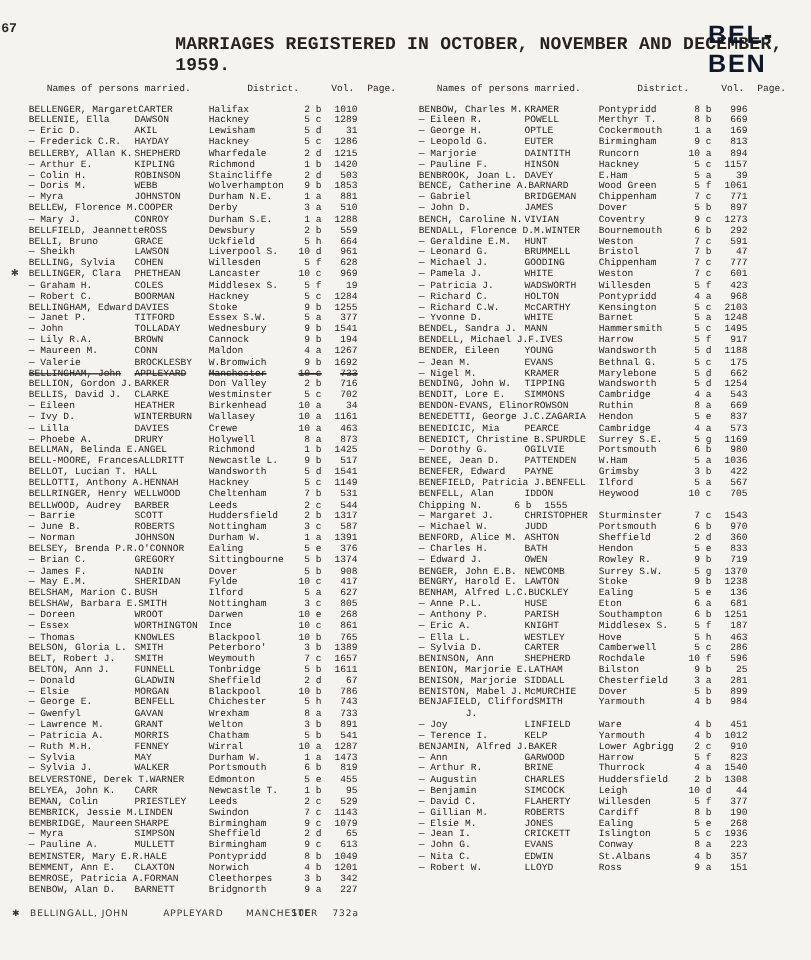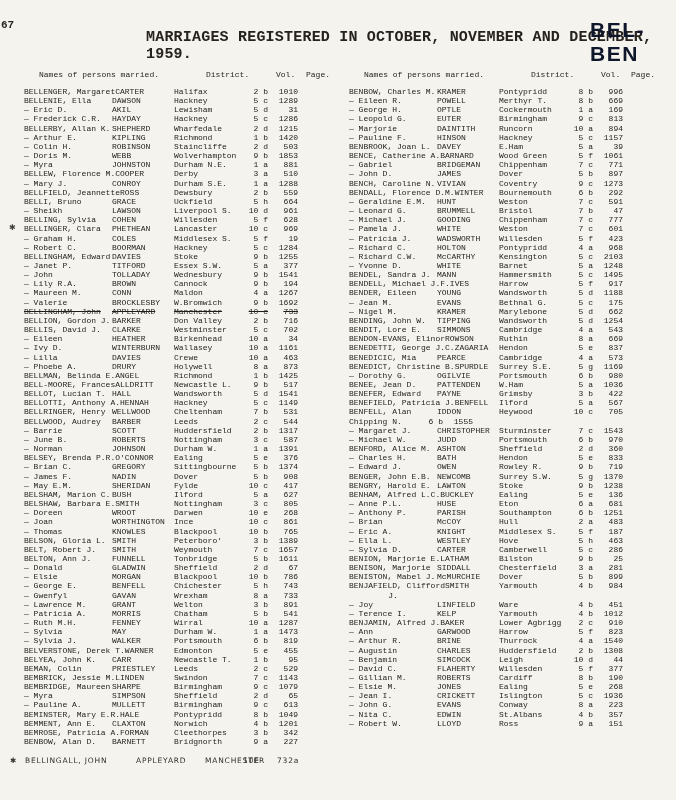--- a/index.html
+++ b/index.html
@@ -346,21 +346,21 @@
           <span class="cell-vol">3 c</span>
           <span class="cell-page">805</span>
         </div>
         <div class="row">
           <span class="cell-names"><span class="nm">— Doreen</span><span class="sp">WROOT</span></span>
           <span class="cell-district">Darwen</span>
           <span class="cell-vol">10 e</span>
           <span class="cell-page">268</span>
         </div>
         <div class="row">
-          <span class="cell-names"><span class="nm">— Joan</span><span class="sp">WORTHINGTON</span></span>
+          <span class="cell-names"><span class="nm">— Essex</span><span class="sp">WORTHINGTON</span></span>
           <span class="cell-district">Ince</span>
           <span class="cell-vol">10 c</span>
           <span class="cell-page">861</span>
         </div>
         <div class="row">
           <span class="cell-names"><span class="nm">— Thomas</span><span class="sp">KNOWLES</span></span>
           <span class="cell-district">Blackpool</span>
           <span class="cell-vol">10 b</span>
           <span class="cell-page">765</span>
         </div>
@@ -788,42 +788,42 @@
           <span class="cell-vol">6 a</span>
           <span class="cell-page">681</span>
         </div>
         <div class="row">
           <span class="cell-names"><span class="nm">— Anthony P.</span><span class="sp">PARISH</span></span>
           <span class="cell-district">Southampton</span>
           <span class="cell-vol">6 b</span>
           <span class="cell-page">1251</span>
         </div>
         <div class="row">
-          <span class="cell-names"><span class="nm">— Brian</span><span class="sp">McCOY</span></span>
-          <span class="cell-district">Hull</span>
-          <span class="cell-vol">2 a</span>
-          <span class="cell-page">483</span>
-        </div>
-        <div class="row">
           <span class="cell-names"><span class="nm">— Eric A.</span><span class="sp">KNIGHT</span></span>
           <span class="cell-district">Middlesex S.</span>
           <span class="cell-vol">5 f</span>
           <span class="cell-page">187</span>
         </div>
         <div class="row">
           <span class="cell-names"><span class="nm">— Ella L.</span><span class="sp">WESTLEY</span></span>
           <span class="cell-district">Hove</span>
           <span class="cell-vol">5 h</span>
           <span class="cell-page">463</span>
         </div>
         <div class="row">
           <span class="cell-names"><span class="nm">— Sylvia D.</span><span class="sp">CARTER</span></span>
           <span class="cell-district">Camberwell</span>
           <span class="cell-vol">5 c</span>
           <span class="cell-page">286</span>
+        </div>
+        <div class="row">
+          <span class="cell-names"><span class="nm">BENINSON, Ann</span><span class="sp">SHEPHERD</span></span>
+          <span class="cell-district">Rochdale</span>
+          <span class="cell-vol">10 f</span>
+          <span class="cell-page">596</span>
         </div>
         <div class="row">
           <span class="cell-names"><span class="nm">BENION, Marjorie E.</span><span class="sp">LATHAM</span></span>
           <span class="cell-district">Bilston</span>
           <span class="cell-vol">9 b</span>
           <span class="cell-page">25</span>
         </div>
         <div class="row">
           <span class="cell-names"><span class="nm">BENISON, Marjorie</span><span class="sp">SIDDALL</span></span>
           <span class="cell-district">Chesterfield</span>

